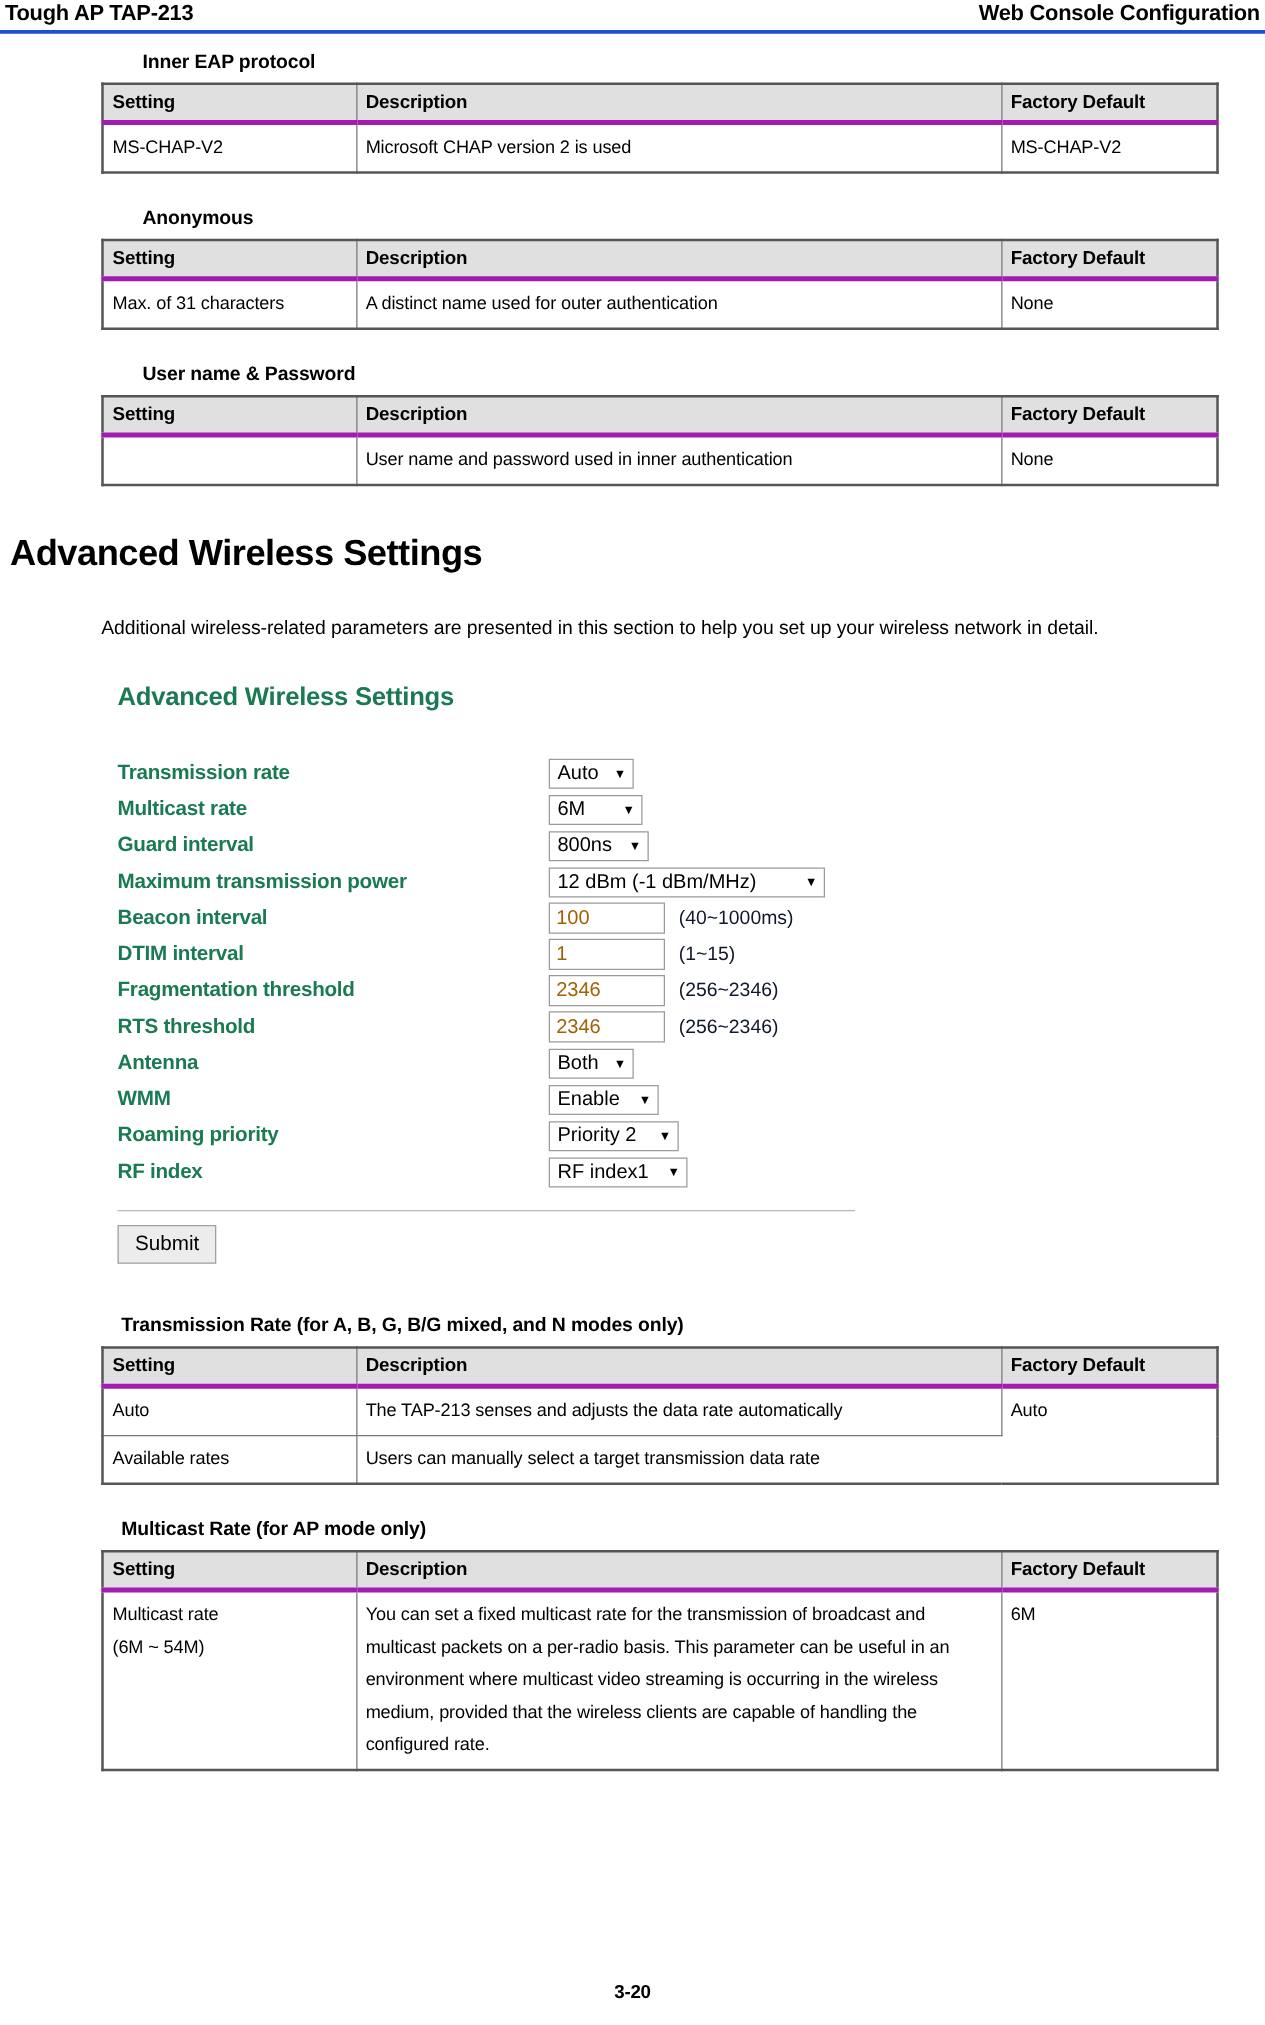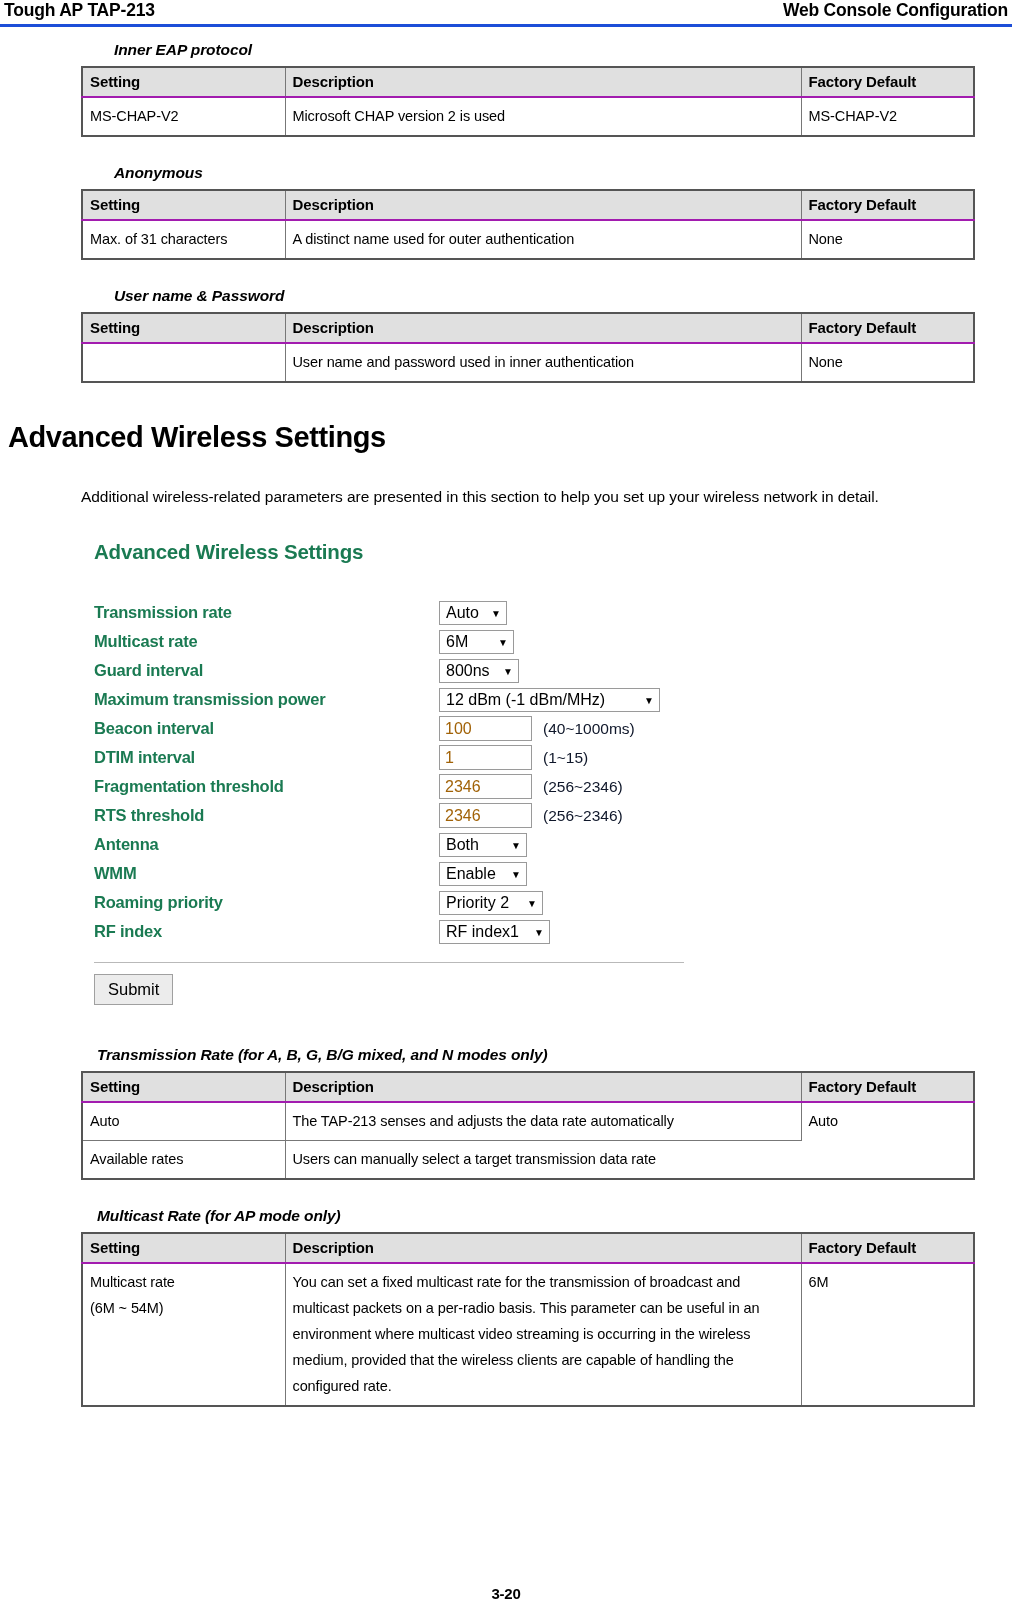--- a/index.html
+++ b/index.html
@@ -40,21 +40,20 @@
     top: 40px; left: 0;
     width: 1012px;
   }
 
   .indent { padding-left: 81px; padding-right: 39px; }
 
   
   .tbl-caption {
     font-size: 15.5px;
     font-weight: bold;
-    font-style: italic;
     letter-spacing: -0.1px;
     margin: 0 0 6px 33px;
     line-height: 20px;
   }
   .tbl-caption.flush { margin-left: 16px; }
 
   
   table.spec {
     width: 892px;
     border-collapse: collapse;
@@ -65,21 +64,21 @@
   table.spec col.c1 { width: 203px; }
   table.spec col.c2 { width: 516px; }
   table.spec col.c3 { width: 173px; }
 
   table.spec th {
     background: #e0e0e0;
     font-weight: bold;
     text-align: left;
     padding: 5px 7px 6px 7px;
     border-right: 1px solid #777;
-    border-bottom: 2px solid #a21caf;
+    border-bottom: 4px solid #a21caf;
     font-size: 15px;
     letter-spacing: -0.1px;
     vertical-align: middle;
   }
   table.spec th:last-child { border-right: none; }
 
   table.spec td {
     padding: 5px 7px 6px 7px;
     border-right: 1px solid #777;
     border-bottom: 1px solid #777;
@@ -341,21 +340,21 @@
           <div class="txt" style="width: 93px;">2346</div>
           <span class="hint">(256~2346)</span>
         </div>
         <div class="form-row">
           <div class="form-label">RTS threshold</div>
           <div class="txt" style="width: 93px;">2346</div>
           <span class="hint">(256~2346)</span>
         </div>
         <div class="form-row">
           <div class="form-label">Antenna</div>
-          <div class="sel" style="width: 88px; align-items: center;">
+          <div class="sel" style="width: 68px; align-items: center;">
             <span>Both</span>
             <span class="caret">▼</span>
           </div>
         </div>
         <div class="form-row">
           <div class="form-label">WMM</div>
           <div class="sel" style="width: 88px;">
             <span>Enable</span>
             <span class="caret">▼</span>
           </div>

